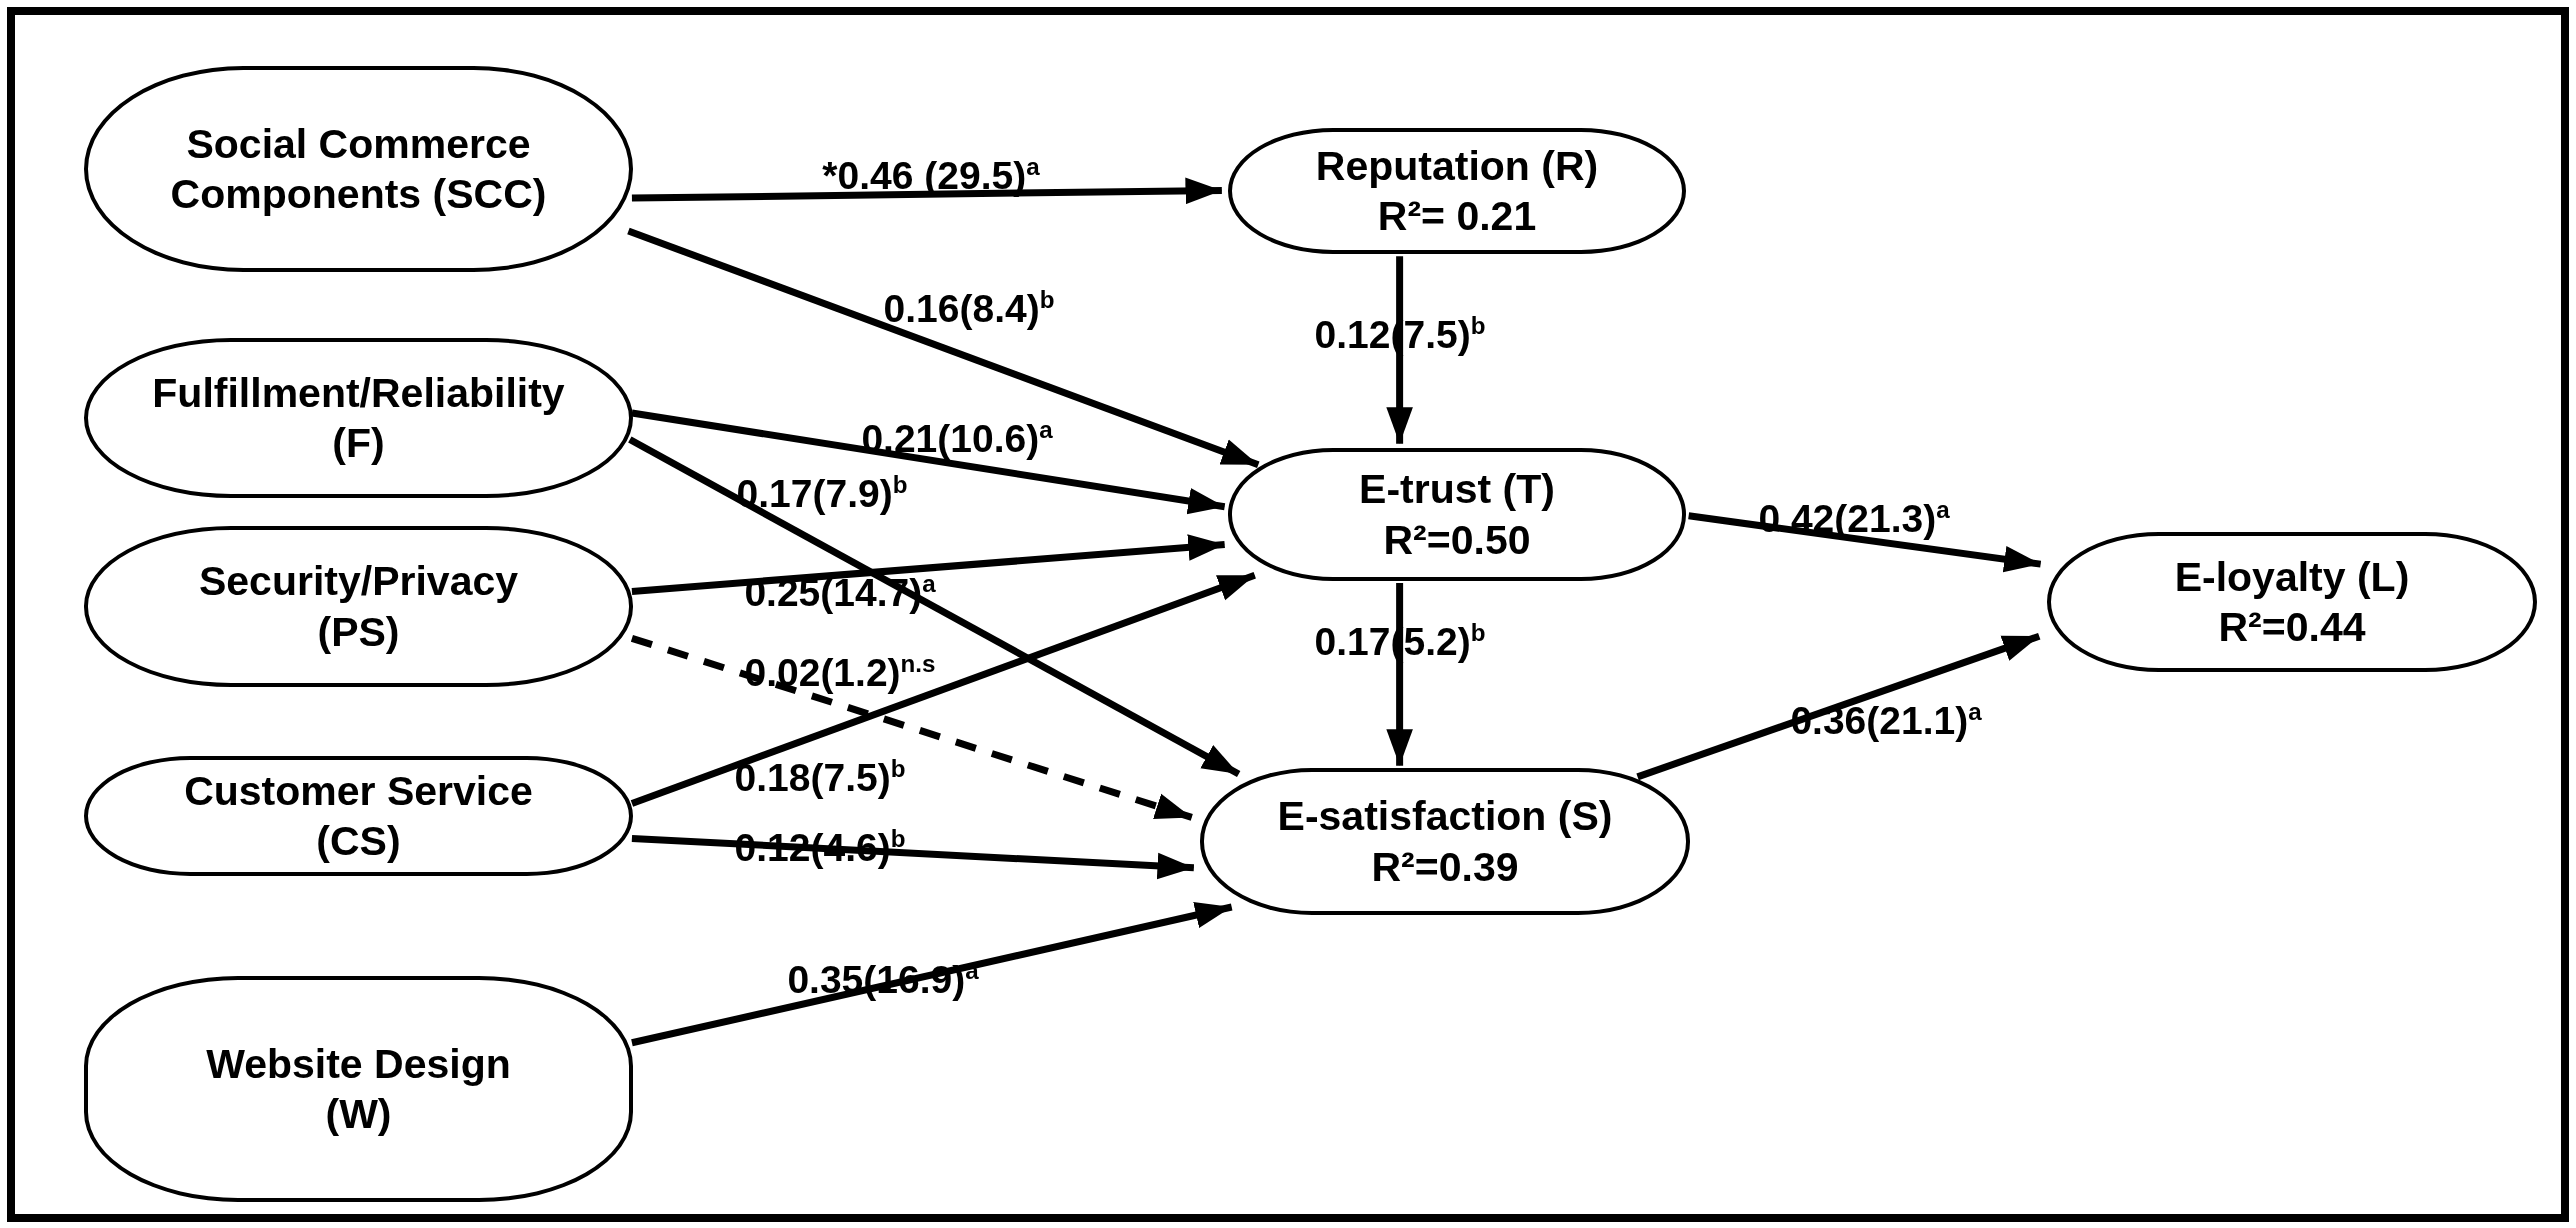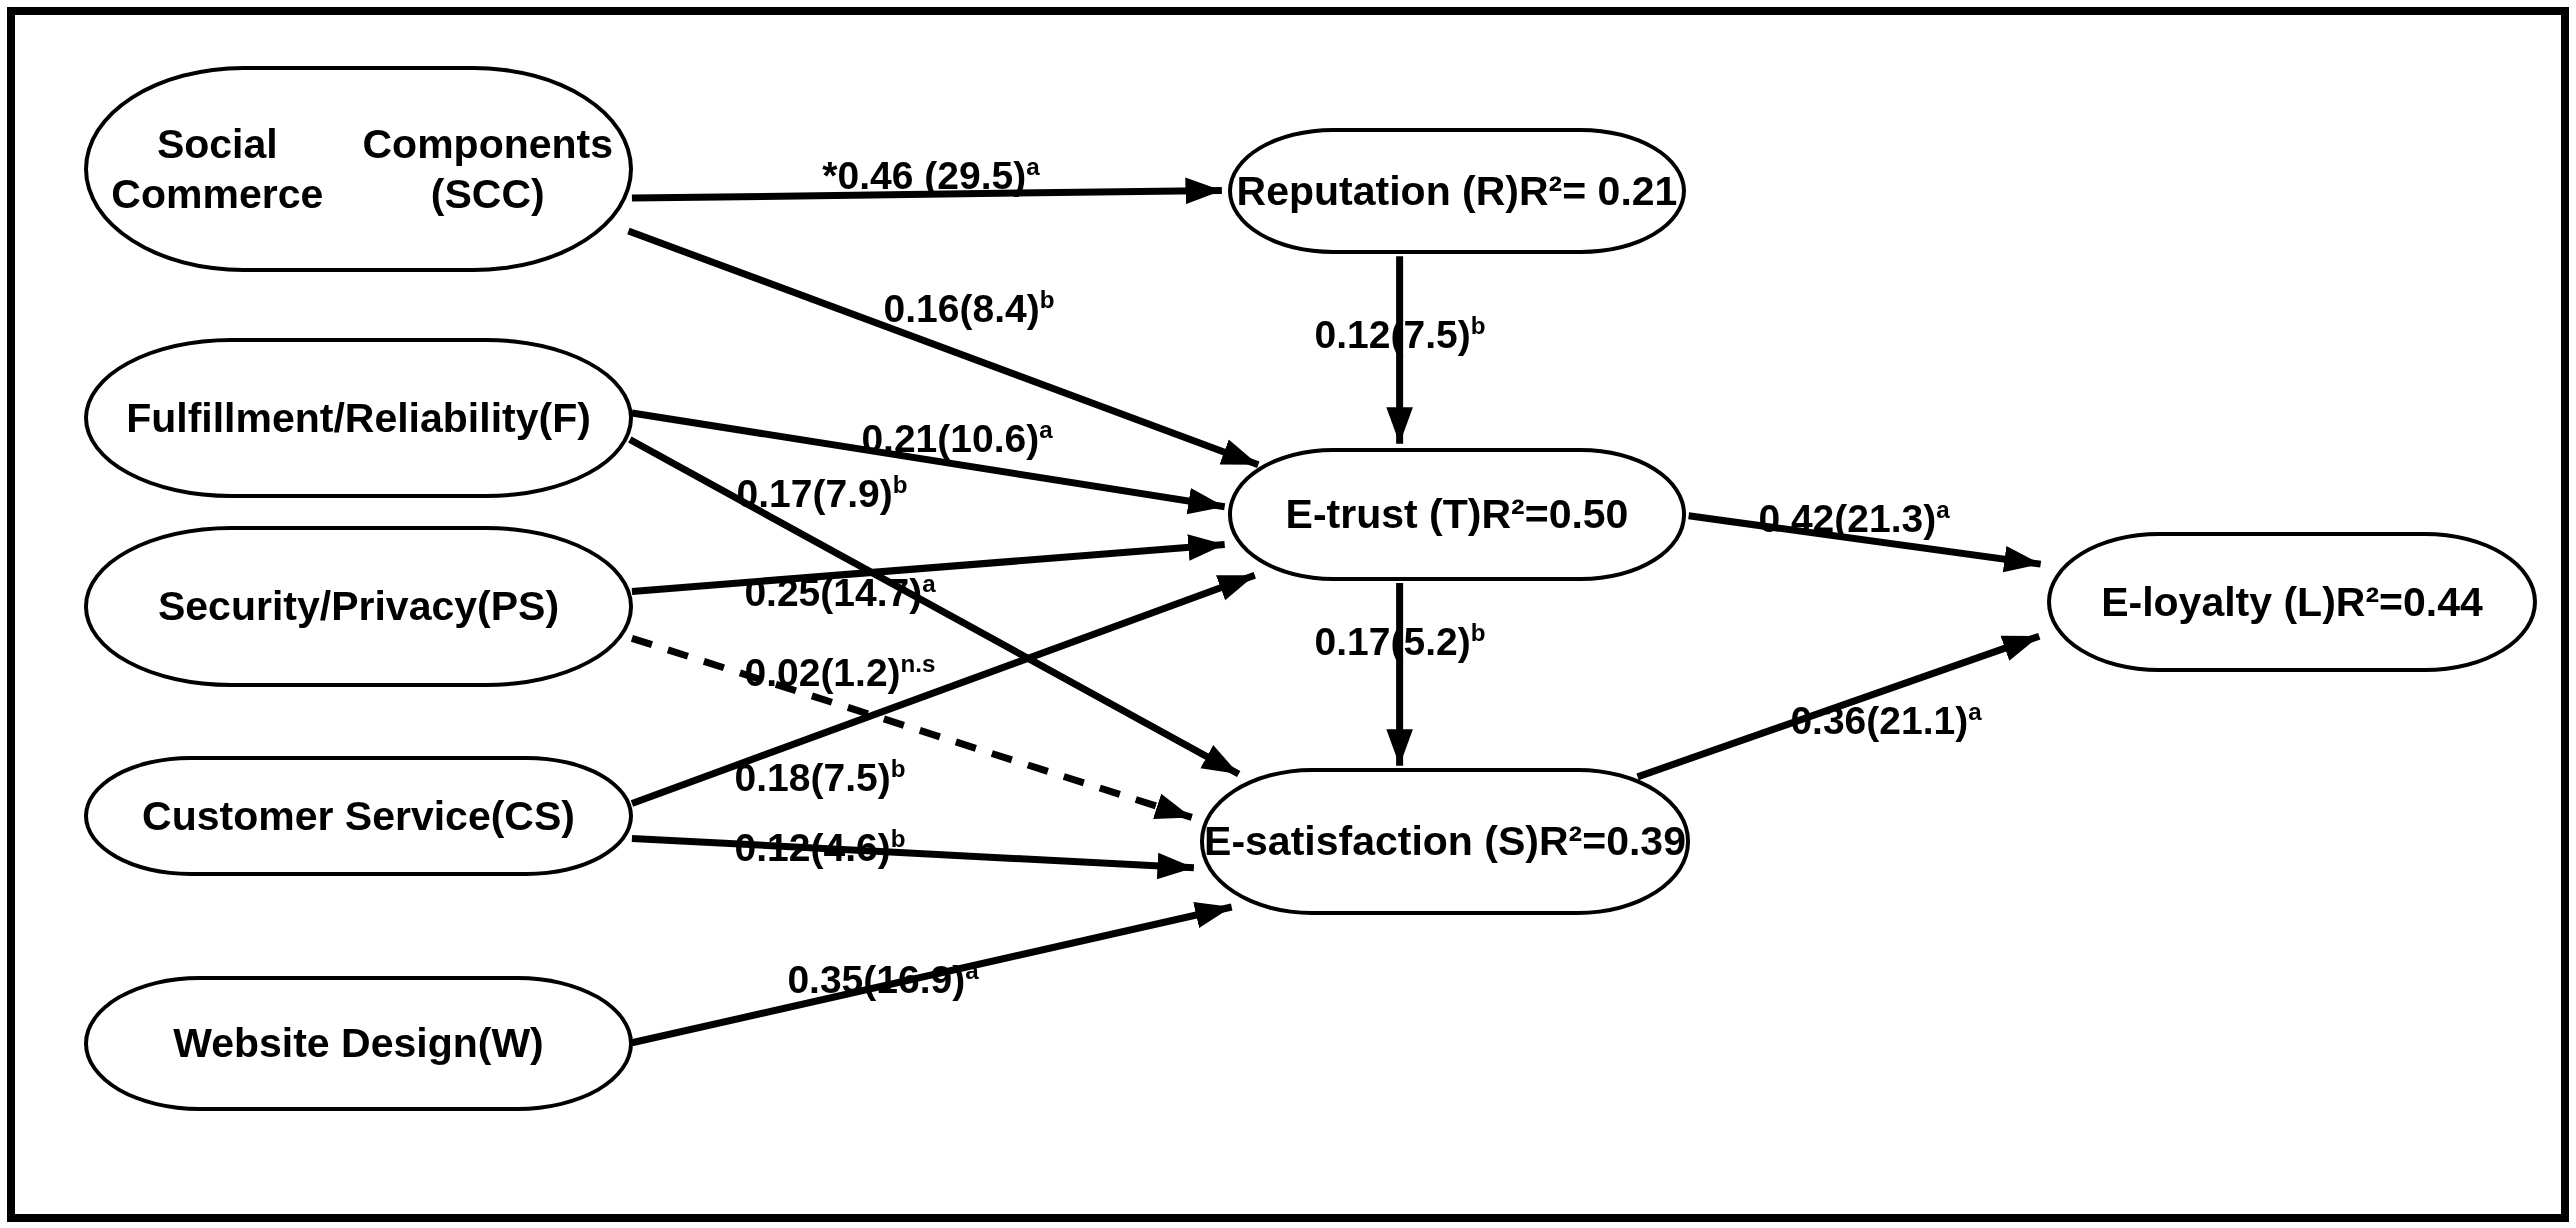--- a/index.html
+++ b/index.html
@@ -23,21 +23,21 @@
     position: absolute;
     left: 0; top: 0;
     width: 2576px; height: 1229px;
   }
   .node {
     position: absolute;
     box-sizing: border-box;
     border: 4.2px solid #000000;
     background: #ffffff;
     display: flex;
-    flex-direction: row;
+    flex-direction: column;
     align-items: center;
     justify-content: center;
     text-align: center;
     font-weight: bold;
     font-size: 41px;
     line-height: 1.22;
   }
   .elabel {
     position: absolute;
     transform: translate(-50%, -50%);
@@ -86,21 +86,21 @@
     <div>(F)</div>
   </div>
   <div class="node" style="left:84px; top:526px; width:549px; height:161px; border-radius:147px / 80px;">
     <div>Security/Privacy</div>
     <div>(PS)</div>
   </div>
   <div class="node" style="left:84px; top:756px; width:549px; height:120px; border-radius:147px / 83px;">
     <div>Customer Service</div>
     <div>(CS)</div>
   </div>
-  <div class="node" style="left:84px; top:976px; width:549px; height:135px; border-radius:154px / 90px;">
+  <div class="node" style="left:84px; top:976px; width:549px; height:226px; border-radius:154px / 90px;">
     <div>Website Design</div>
     <div>(W)</div>
   </div>
 
   <div class="node" style="left:1228px; top:128px; width:458px; height:126px; border-radius:105px / 63px;">
     <div>Reputation (R)</div>
     <div>R²= 0.21</div>
   </div>
   <div class="node" style="left:1228px; top:448px; width:458px; height:133px; border-radius:105px / 66px;">
     <div>E-trust (T)</div>

